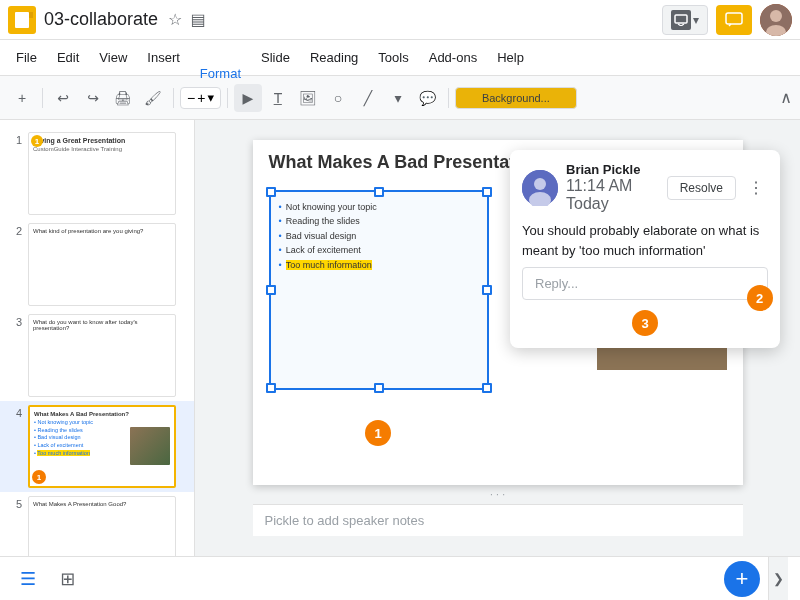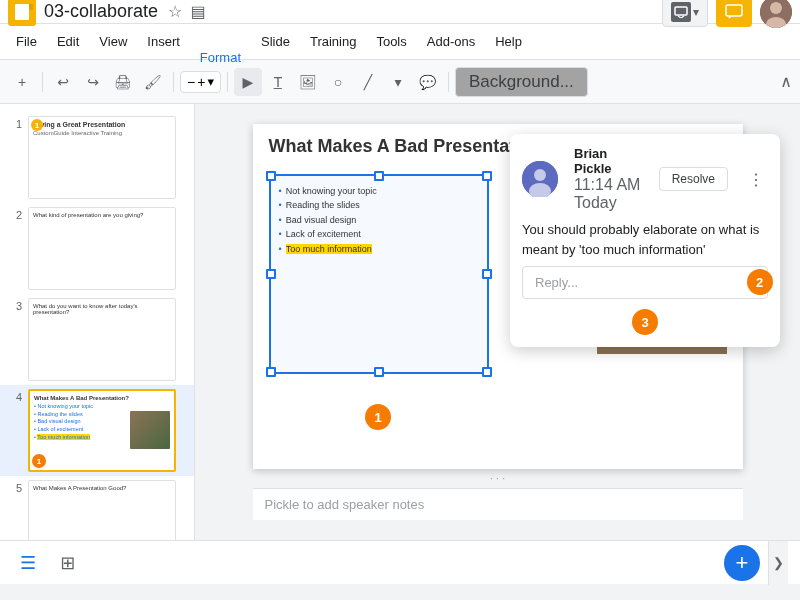--- a/index.html
+++ b/index.html
@@ -1,20 +1,20 @@
 <!DOCTYPE html>
 <html><head>
   <meta charset="utf-8">
   <style>
     * { box-sizing: border-box; margin: 0; padding: 0; }
     body { font-family: Arial, sans-serif; font-size: 13px; background: #f1f3f4; width: 800px; height: 600px; overflow: hidden; }
 
     
     .title-bar {
-      display: flex; align-items: center; background: #fff; height: 24px; padding: 0 8px;
+      display: flex; align-items: center; background: #fff; height: 40px; padding: 0 8px;
       border-bottom: 1px solid #e0e0e0;
     }
     .title-logo {
       width: 28px; height: 28px; background: #f4b400; border-radius: 3px;
       display: flex; align-items: center; justify-content: center; margin-right: 8px;
     }
     .title-logo-inner { width: 14px; height: 16px; background: white; border-radius: 1px; position: relative; }
     .title-logo-inner::after { content: ''; position: absolute; right: -4px; top: 0; width: 4px; height: 6px; background: #e0a000; }
     .title-text { font-size: 18px; color: #202124; margin-right: 8px; }
     .title-icons { display: flex; gap: 4px; margin-right: auto; }
@@ -44,22 +44,22 @@
     .toolbar {
       display: flex; align-items: center; background: #f8f9fa; height: 44px; padding: 0 8px;
       border-bottom: 1px solid #e0e0e0; gap: 2px;
     }
     .tb-btn {
       width: 28px; height: 28px; display: flex; align-items: center; justify-content: center;
       border: none; background: none; cursor: pointer; border-radius: 4px; color: #5f6368; font-size: 14px;
     }
     .tb-sep { width: 1px; height: 20px; background: #dadce0; margin: 0 4px; }
     .tb-action-btn {
-      padding: 4px 13px; background: #a3a3a3; border: 1px solid #dadce0;
-      border-radius: 4px; cursor: pointer; font-size: 17px; color: #3c4043;
+      padding: 4px 26px; background: #eab308; border: 1px solid #dadce0;
+      border-radius: 4px; cursor: pointer; font-size: 11px; color: #3c4043;
     }
     .tb-action-btn.with-arrow::after { content: ' ▾'; font-size: 11px; }
     .zoom-control {
       display: flex; align-items: center; border: 1px solid #dadce0; border-radius: 4px;
       background: #fff; padding: 2px 6px; font-size: 13px; gap: 2px; cursor: pointer;
     }
     .toolbar-right { margin-left: auto; display: flex; align-items: center; gap: 2px; }
     .chevron-up { font-size: 16px; color: #5f6368; cursor: pointer; }
 
     
@@ -134,21 +134,21 @@
     }
     .scroll-hint { width: 490px; display: flex; justify-content: center; padding: 4px 0; }
     .scroll-dots { color: #9aa0a6; font-size: 10px; }
 
     
     .comment-panel {
       position: absolute; right: 20px; top: 30px; width: 270px;
       background: #fff; border-radius: 8px; box-shadow: 0 4px 16px rgba(0,0,0,0.2);
       padding: 12px;
     }
-    .comment-header { display: flex; align-items: center; gap: 16px; margin-bottom: 8px; }
+    .comment-header { display: flex; align-items: center; gap: 8px; margin-bottom: 8px; }
     .commenter-avatar {
       width: 36px; height: 36px; border-radius: 50%; background: #5c6bc0;
       display: flex; align-items: center; justify-content: center;
       color: white; font-size: 14px; font-weight: bold; flex-shrink: 0;
     }
     .comment-meta { flex: 1; }
     .commenter-name { font-weight: bold; font-size: 13px; color: #202124; }
     .comment-time { font-size: 16px; color: #5f6368; }
     .resolve-btn {
       padding: 4px 12px; border: 1px solid #dadce0; border-radius: 4px;
@@ -226,21 +226,21 @@
   </div>
 </div>
 
 <div class="menu-bar">
   <span class="menu-item">File</span>
   <span class="menu-item">Edit</span>
   <span class="menu-item">View</span>
   <span class="menu-item">Insert</span>
   <span class="menu-item active">Format</span>
   <span class="menu-item">Slide</span>
-  <span class="menu-item">Training</span>
+  <span class="menu-item">Reading</span>
   <span class="menu-item">Tools</span>
   <span class="menu-item">Add-ons</span>
   <span class="menu-item">Help</span>
 </div>
 
 <div class="toolbar">
   <button class="tb-btn" title="Insert">+</button>
   <div class="tb-sep"></div>
   <button class="tb-btn" title="Undo">↩</button>
   <button class="tb-btn" title="Redo">↪</button>

